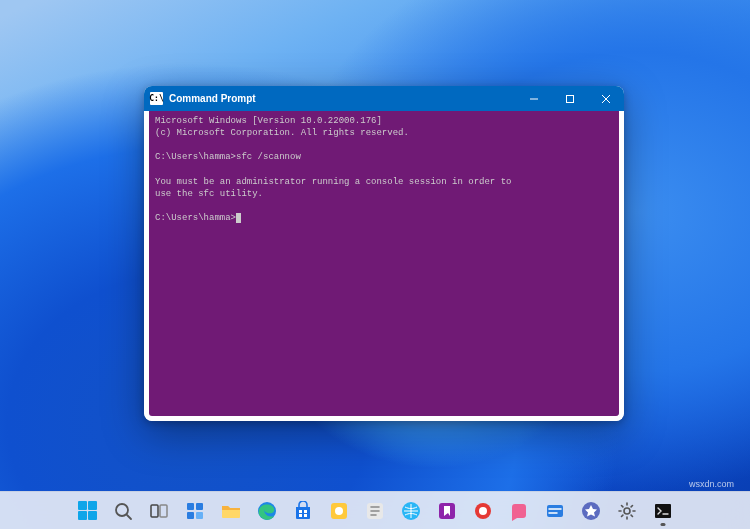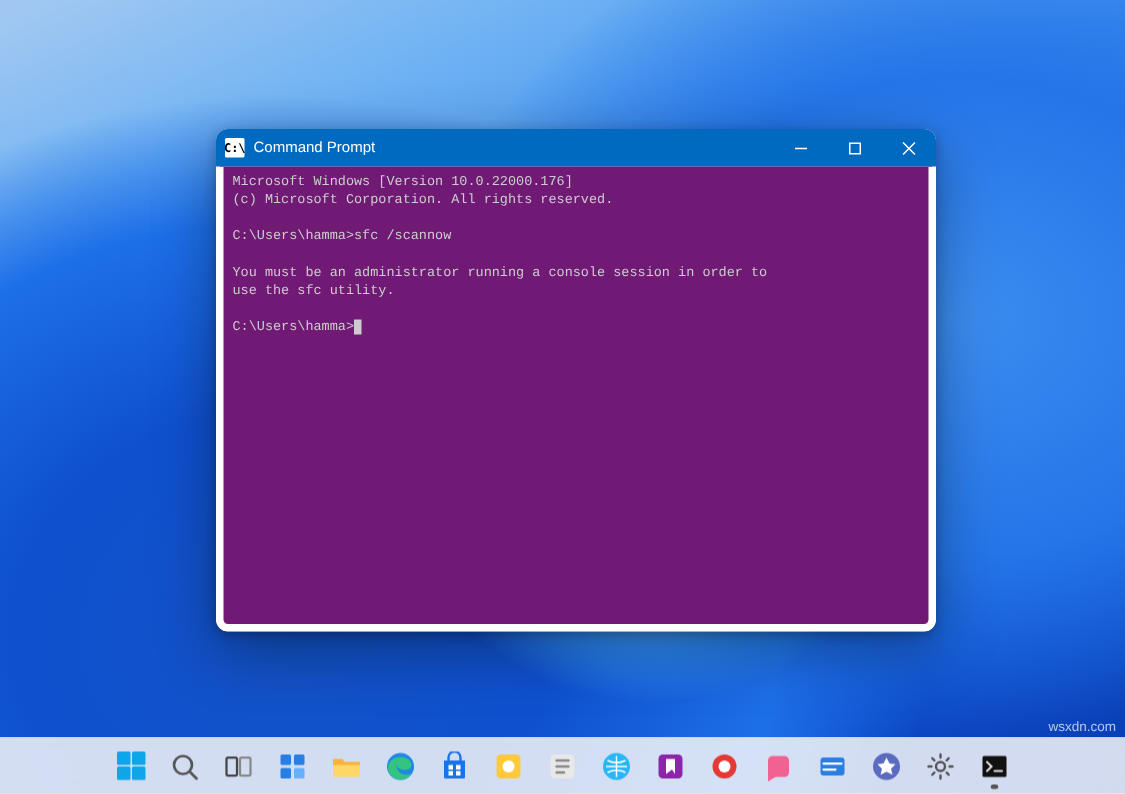--- a/index.html
+++ b/index.html
@@ -33,21 +33,21 @@
     font-size: 10px;
   }
   .titlebar .sys-icon {
     width: 13px; height: 13px;
     margin-right: 6px;
     background: #fff; color: #000;
     display: flex; align-items: center; justify-content: center;
     font-size: 8px; font-family: Consolas, monospace; font-weight: bold;
     border-radius: 1px;
   }
-  .titlebar .title { flex: 1; }
+  .titlebar .title { flex: 1; font-weight: bold; }
   .win-controls { display: flex; height: 100%; }
   .win-btn {
     width: 36px; height: 100%;
     display: flex; align-items: center; justify-content: center;
     color: #fff;
     cursor: pointer;
   }
   .win-btn svg { width: 10px; height: 10px; stroke: currentColor; stroke-width: 1; fill: none; }
 
   .term {
@@ -98,21 +98,21 @@
     width: 5px; height: 3px;
     background: #555; border-radius: 2px;
   }
   .task-item .ic { width: 22px; height: 22px; display: flex; align-items: center; justify-content: center; }
 
   
   .startgrid { display: grid; grid-template-columns: 9px 9px; grid-template-rows: 9px 9px; gap: 1px; }
   .startgrid span { border-radius: 1px; }
 
   .watermark {
-    position: absolute; right: 6px; bottom: 40px;
+    position: absolute; right: 16px; bottom: 40px;
     font-size: 9px; color: rgba(255,255,255,0.7);
     font-family: Arial, sans-serif;
   }
 </style>
 </head>
 <body>
 
 <div class="window">
   <div class="titlebar">
     <div class="sys-icon">C:\</div>

